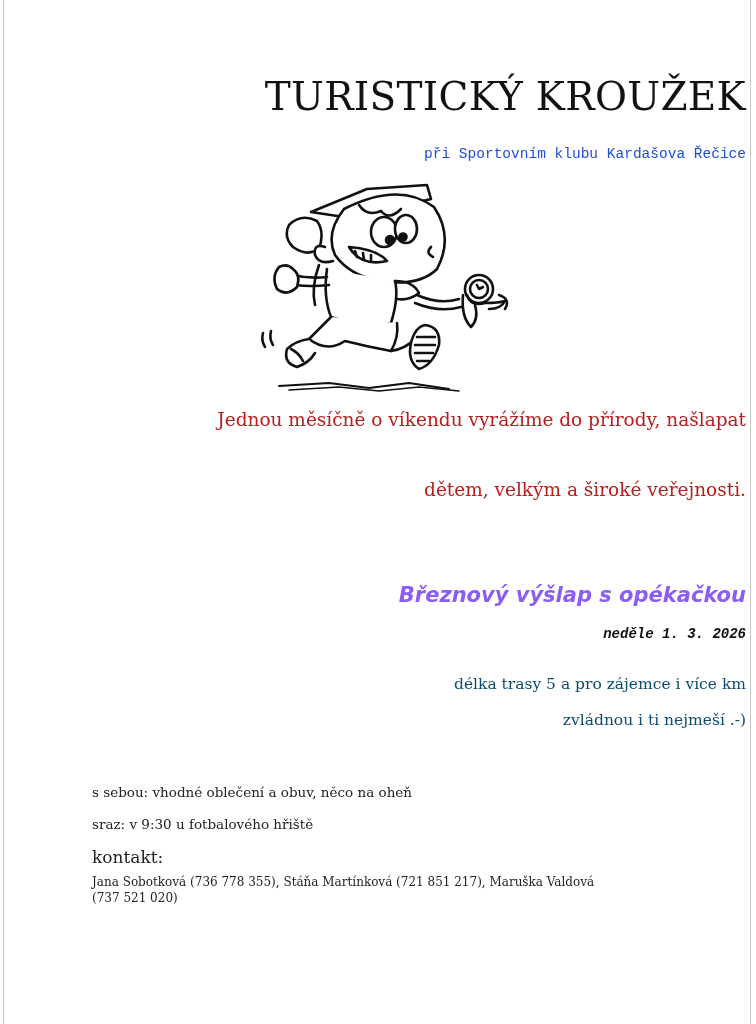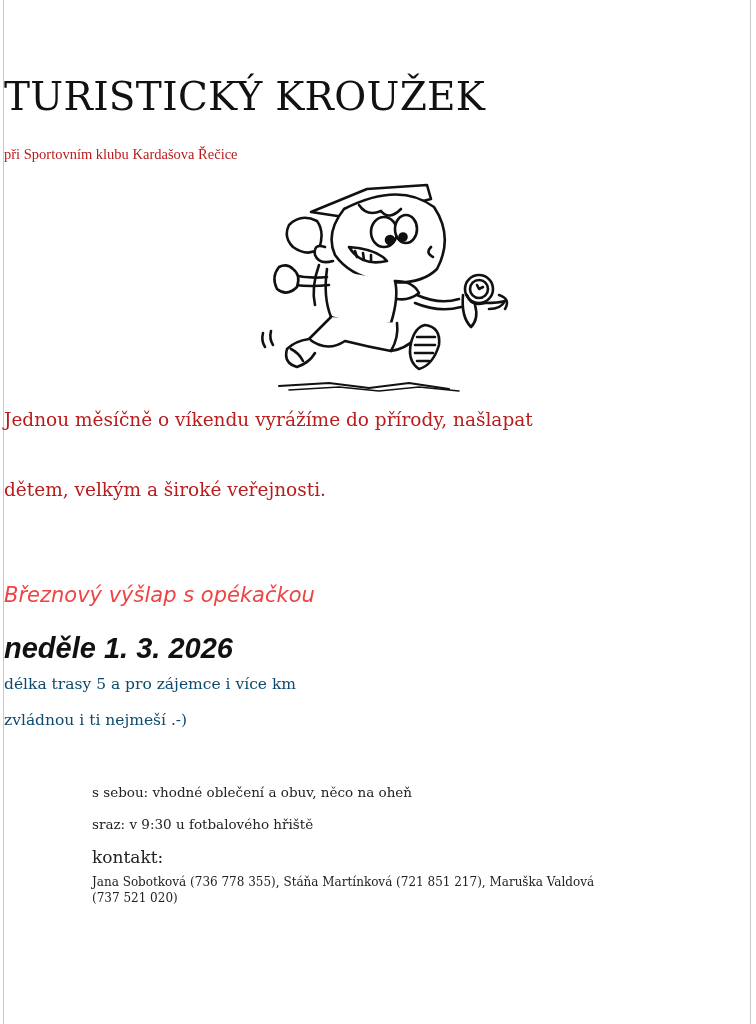--- a/index.html
+++ b/index.html
@@ -19,65 +19,64 @@
       left: 3px;
       top: 0;
       width: 748px;
       height: 1024px;
       background: #ffffff;
       border-left: 1px solid #c8c8c8;
       border-right: 1px solid #c8c8c8;
       box-sizing: border-box;
     }
     .abs { position: absolute; }
-    .center { left: 0; right: 4px; text-align: left; }
+    .center { left: 0; right: 4px; text-align: right; }
     .title {
       top: 74px;
       font-family: "DejaVu Serif", serif;
       font-size: 39px;
       letter-spacing: 0.3px;
       color: #111;
       font-weight: normal;
     }
     .subtitle {
       top: 146px;
-      font-family: Liberation Serif, serif;
+      font-family: Liberation Mono, monospace;
       font-size: 14.5px;
-      color: #b91c1c;
+      color: #1d4ed8;
     }
     .illustration {
       left: 245px;
       top: 177px;
       width: 270px;
       height: 220px;
     }
     .intro {
       font-family: "DejaVu Serif", serif;
       font-size: 18.5px;
       color: #b91c1c;
       line-height: 27px;
     }
     .intro-1 { top: 406px; }
     .intro-2 { top: 476px; }
     .event-title {
       top: 583px;
       font-family: "DejaVu Sans", sans-serif;
       font-style: italic;
-      font-weight: normal;
+      font-weight: bold;
       font-size: 21px;
-      color: #ef4444;
+      color: #8b5cf6;
     }
     .event-date {
       top: 626px;
-      font-family: Liberation Sans, sans-serif;
+      font-family: Liberation Mono, monospace;
       font-style: italic;
       font-weight: bold;
-      font-size: 29px;
+      font-size: 14px;
       color: #111;
-      margin-top: 6px;
     }
     .route {
       top: 675px;
       font-family: "DejaVu Serif", serif;
       font-size: 15.5px;
       color: #0c4a6e;
     }
     .route-2 { top: 711px; }
     .info {
       left: 88px;

